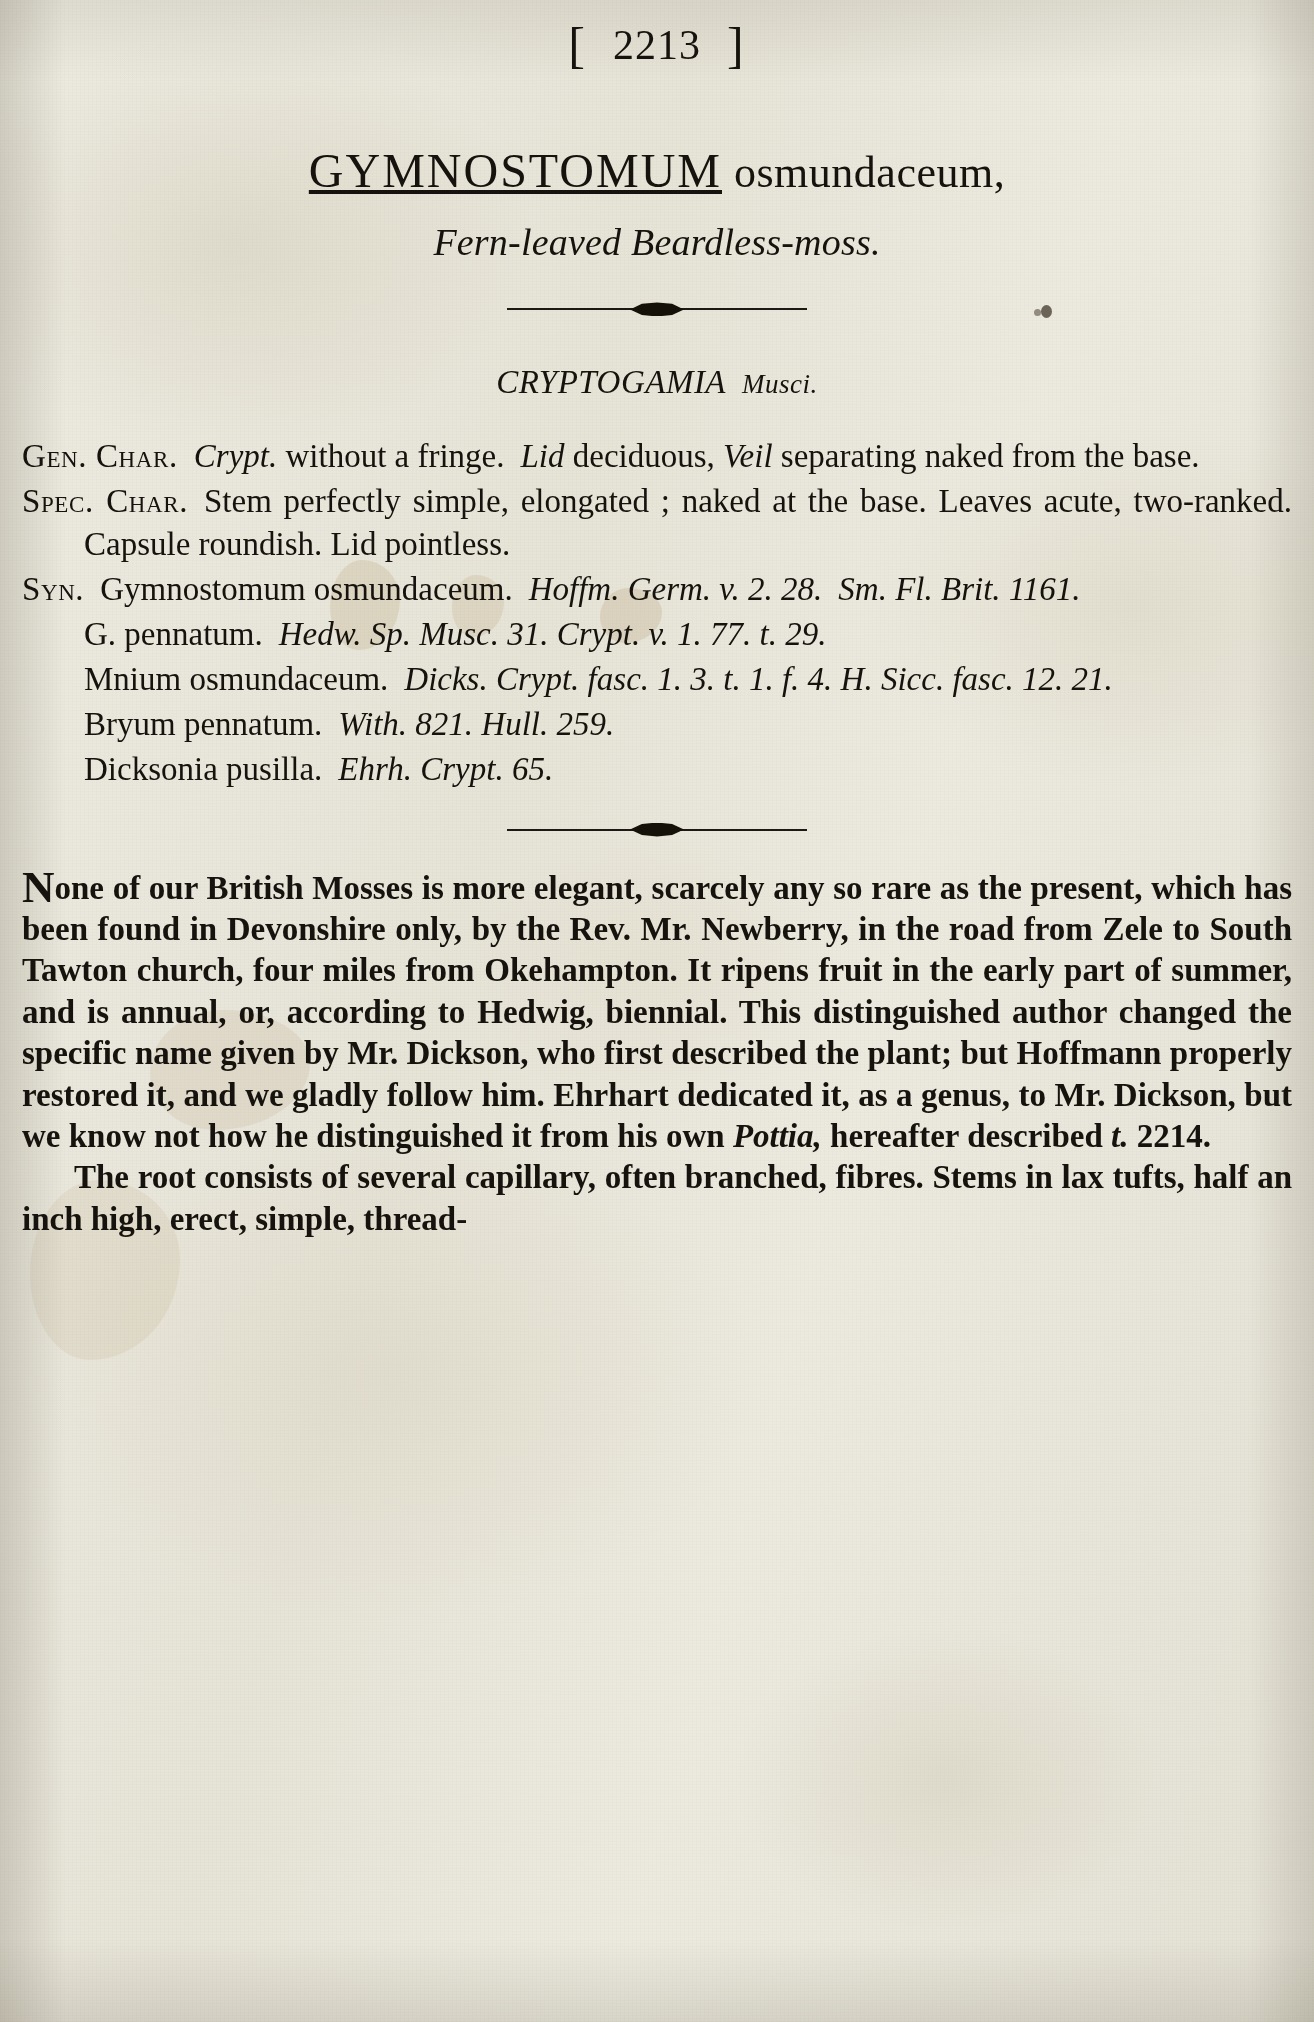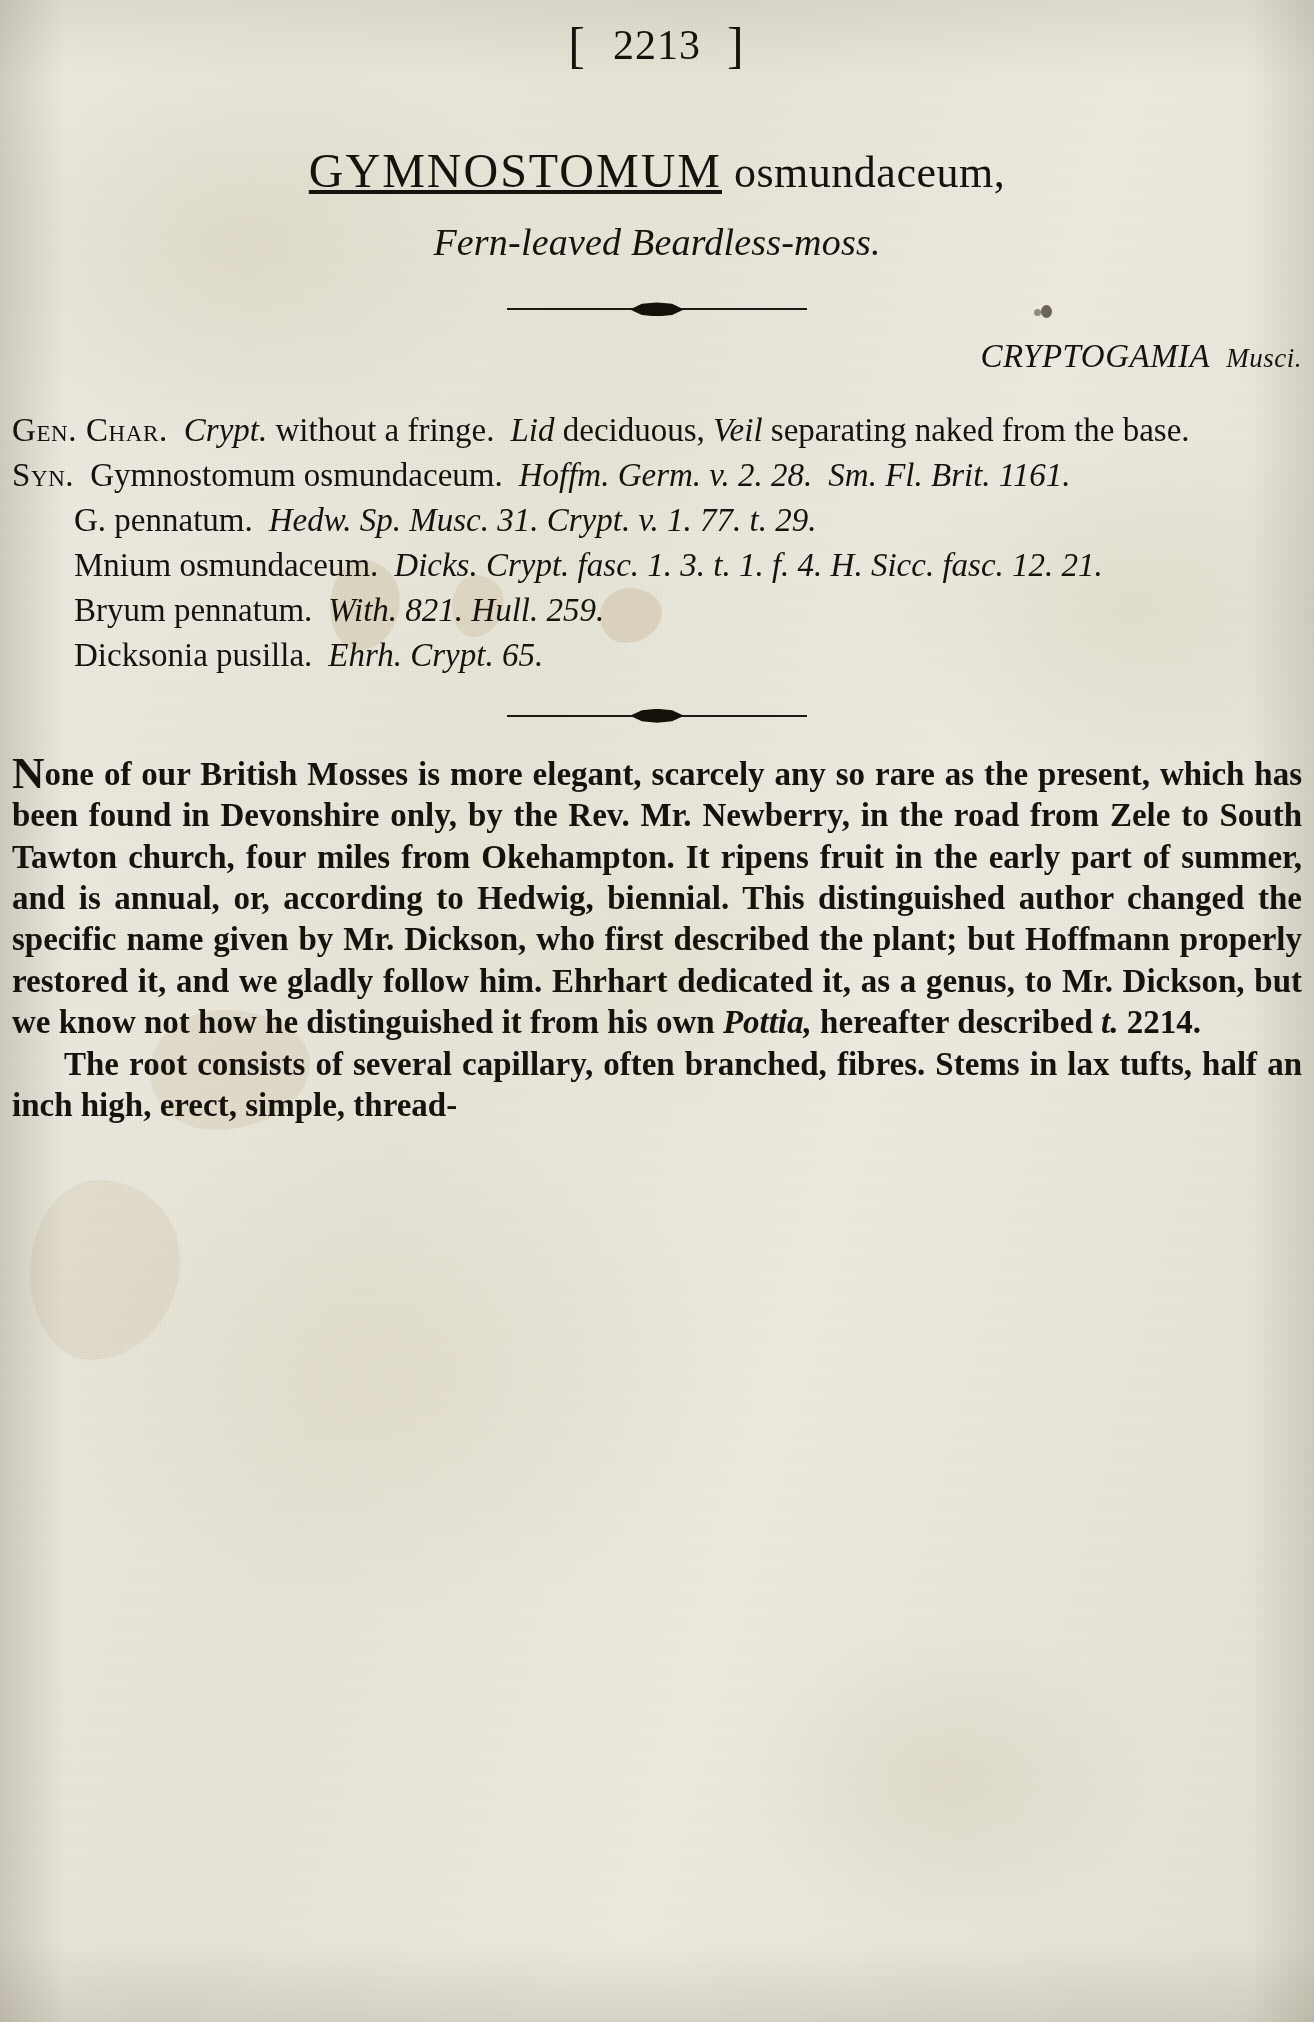--- a/index.html
+++ b/index.html
@@ -45,21 +45,21 @@
     inset: 0;
     pointer-events: none;
     background:
       linear-gradient(to right, rgba(90,82,62,.20), rgba(90,82,62,0) 5%, rgba(90,82,62,0) 95%, rgba(90,82,62,.16)),
       linear-gradient(to bottom, rgba(90,82,62,.10), rgba(90,82,62,0) 4%, rgba(90,82,62,0) 96%, rgba(90,82,62,.14));
   }
 
   #content {
     position: relative;
     z-index: 3;
-    padding: 0 12px;
+    padding: 0 22px;
   }
 
   
   .plate-number {
     text-align: center;
     font-size: 42px;
     letter-spacing: 2px;
     margin-top: 16px;
     font-family: "Liberation Serif", "DejaVu Serif", serif;
   }
@@ -122,22 +122,22 @@
     width: 54px;
     height: 14px;
     margin-left: -27px;
     background: #151109;
     clip-path: polygon(0% 50%, 22% 10%, 50% 0%, 78% 10%, 100% 50%, 78% 90%, 50% 100%, 22% 90%);
   }
   .rule.lower { margin-top: 0; }
 
   
   .class-line {
-    text-align: right;
-    margin-top: 18px;
+    text-align: center;
+    margin-top: 44px;
     font-style: italic;
     font-size: 33px;
     letter-spacing: .5px;
   }
   .class-line .division { font-size: 33px; }
   .class-line .order { font-size: 27px; margin-left: 16px; }
 
   
   .desc {
     margin-top: 34px;
@@ -226,20 +226,23 @@
       <span class="division">CRYPTOGAMIA</span><span class="order">Musci.</span>
     </div>
 
     <div class="desc">
 
       <div class="desc-entry">
         <span class="smallcaps">Gen. Char.</span><span class="gap"></span><em>Crypt.</em><span> without a fringe.</span><span class="gap"></span><em>Lid</em><span> deciduous,</span>
         <em>Veil</em><span> separating naked from the base.</span>
       </div>
 
+      <div class="desc-entry">
+        <span class="smallcaps">Spec. Char.</span><span class="gap"></span><span>Stem perfectly simple, elongated ; naked at the base.  Leaves acute, two-ranked.  Capsule roundish.  Lid pointless.</span>
+      </div>
 
       <div class="desc-entry">
         <span class="smallcaps">Syn.</span><span class="gap"></span><span>Gymnostomum osmundaceum.</span><span class="gap"></span><em>Hoffm. Germ. v. 2. 28.</em><span class="gap"></span><em>Sm. Fl. Brit. 1161.</em>
       </div>
 
       <div class="desc-entry syn-sub">
         <span>G. pennatum.</span><span class="gap"></span><em>Hedw. Sp. Musc. 31. Crypt. v. 1. 77. t. 29.</em>
       </div>
 
       <div class="desc-entry syn-sub">

